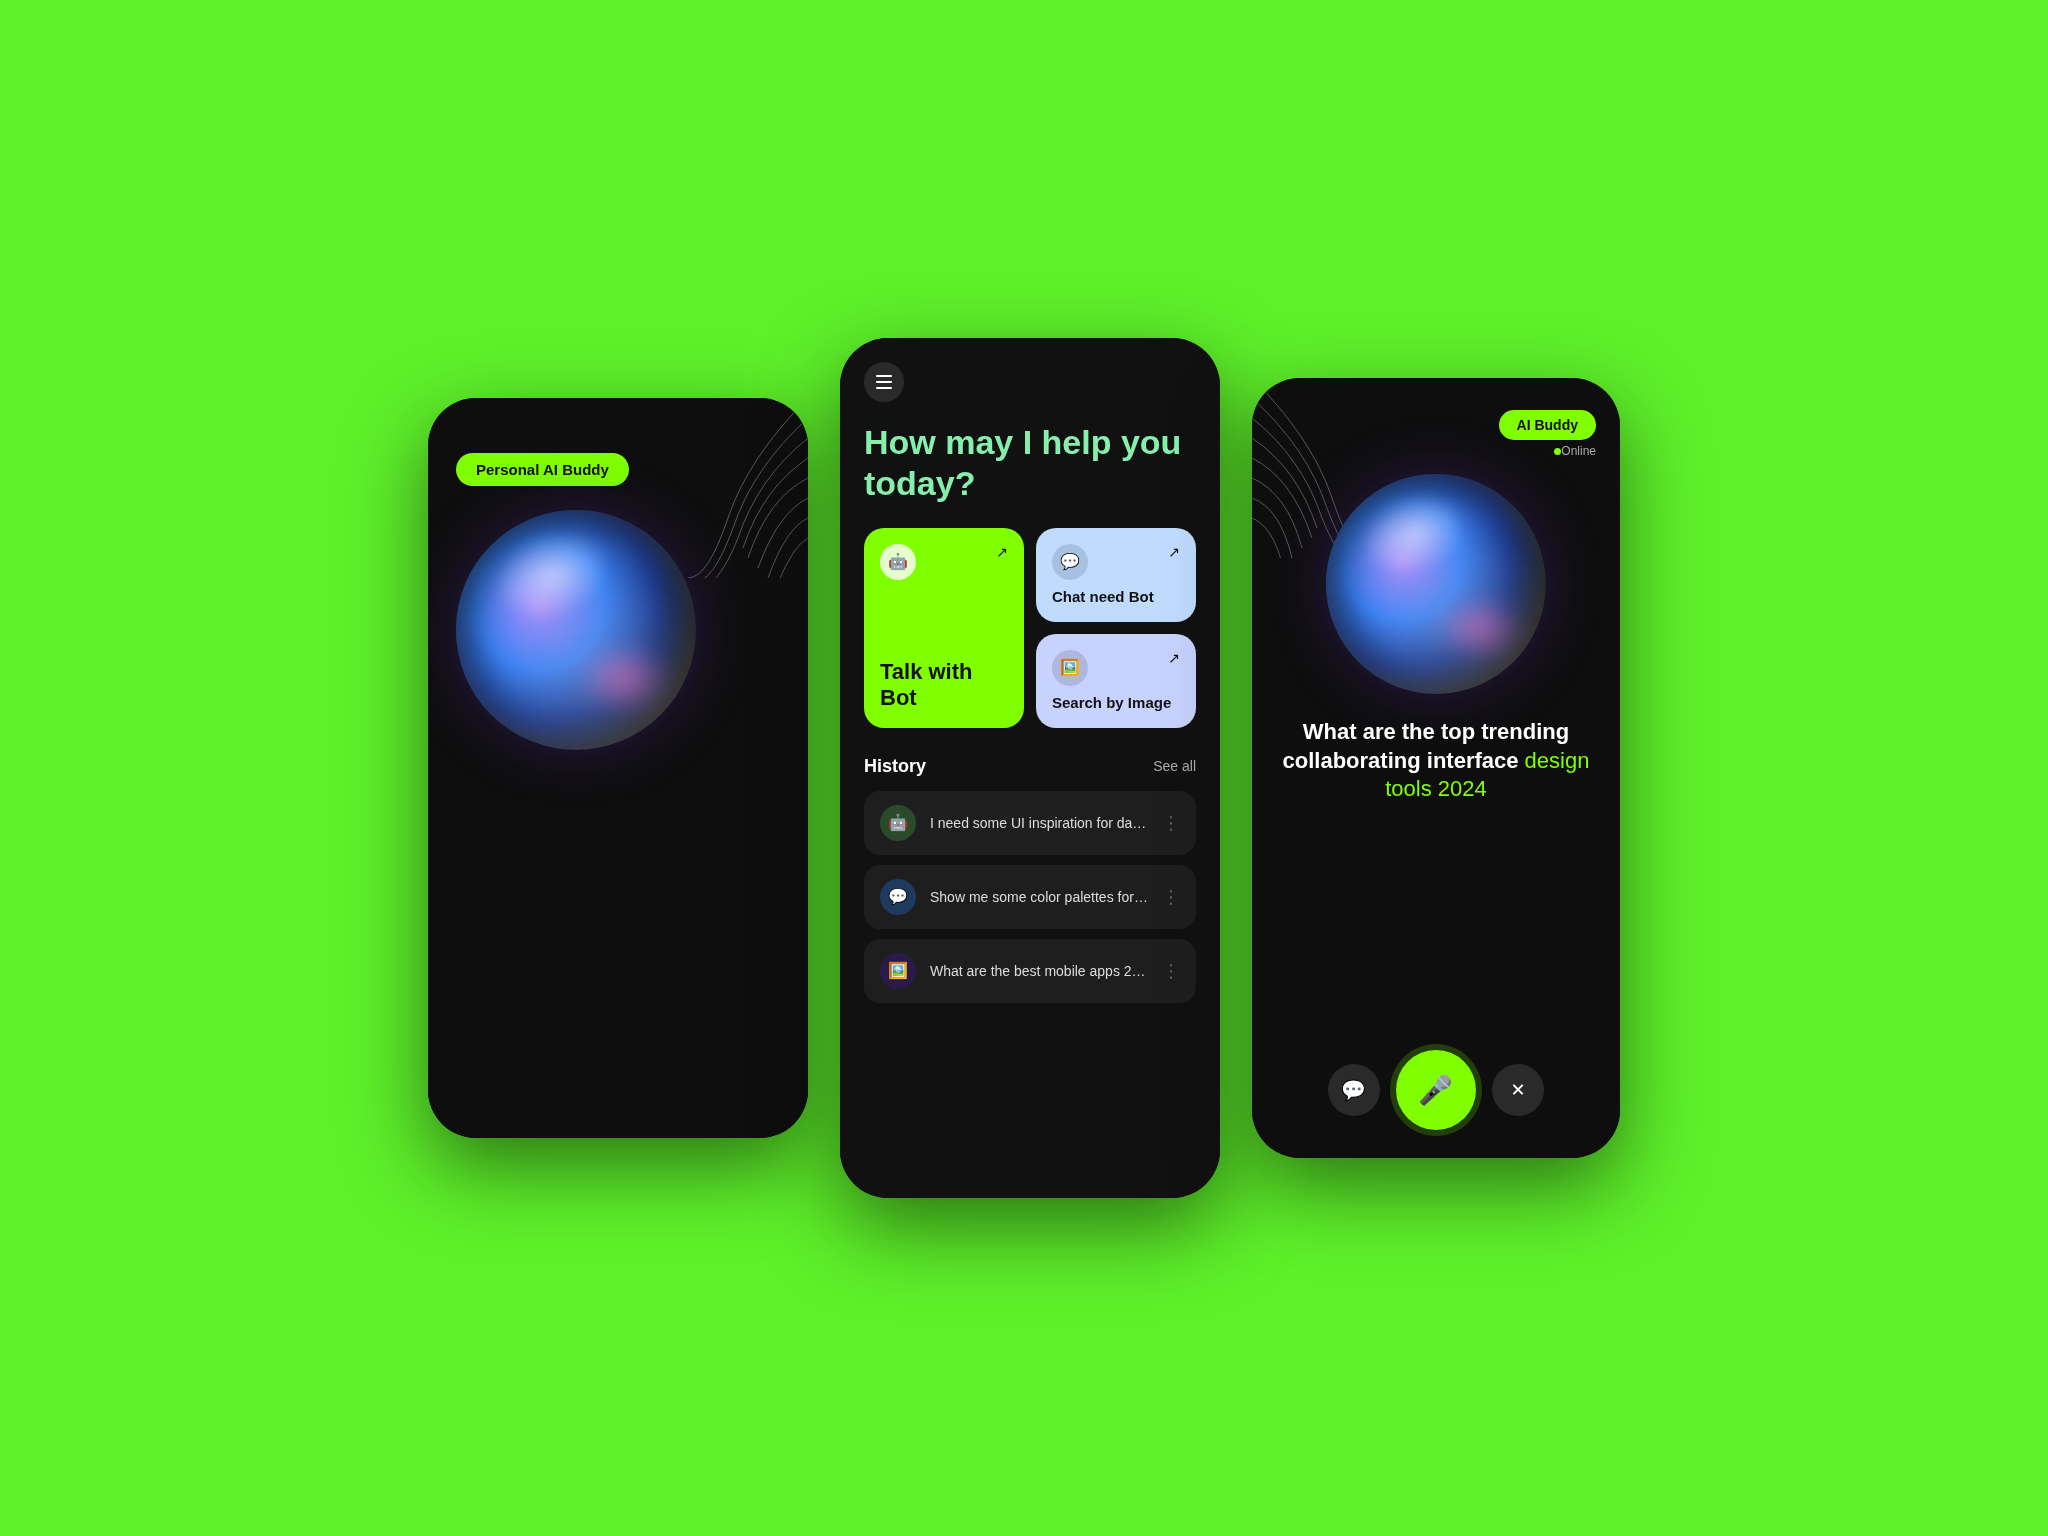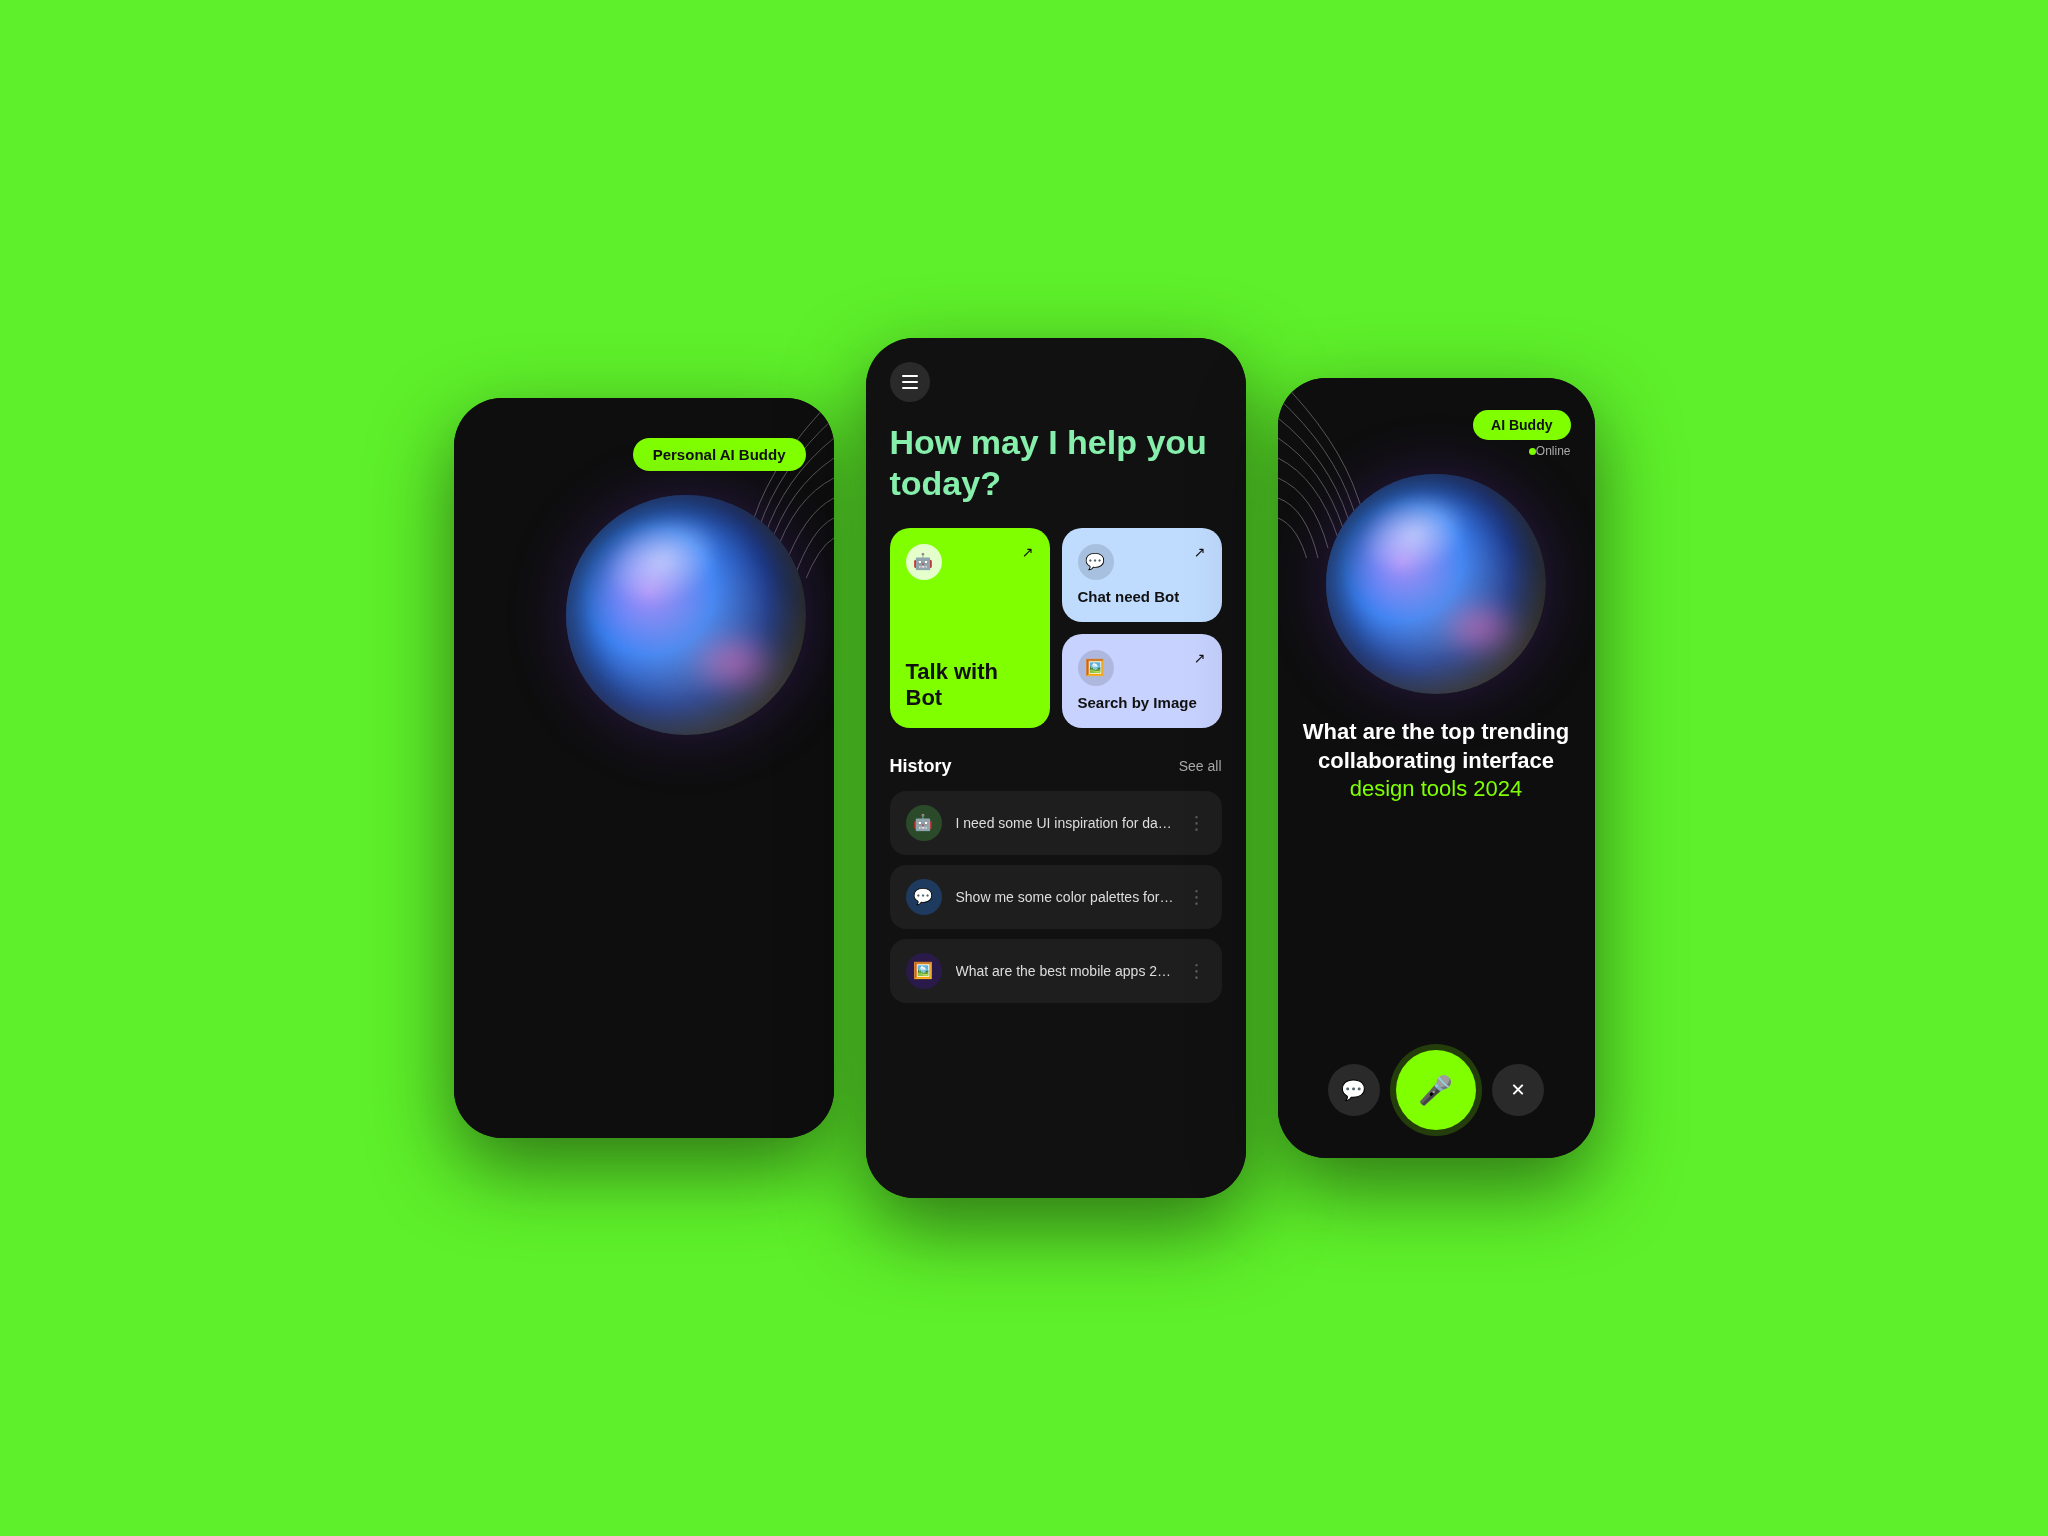--- a/index.html
+++ b/index.html
@@ -18,31 +18,31 @@
     
     .phone {
       background: #111;
       border-radius: 48px;
       overflow: hidden;
       position: relative;
       box-shadow: 0 30px 80px rgba(0,0,0,0.5);
     }
     .phone-1 { width: 380px; height: 740px; }
     .phone-2 { width: 380px; height: 860px; }
-    .phone-3 { width: 317px; height: 780px; }
+    .phone-3 { width: 368px; height: 780px; }
 
     
     .phone-1-content {
       width: 100%;
       height: 100%;
       background: #0e0e0e;
       display: flex;
       flex-direction: column;
-      align-items: flex-end;
-      padding: 40px 28px 36px;
+      align-items: flex-start;
+      padding: 55px 28px 36px;
       position: relative;
     }
     .pill-badge {
       background: #7fff00;
       color: #111;
       font-size: 15px;
       font-weight: 600;
       padding: 8px 20px;
       border-radius: 50px;
       margin-bottom: 24px;

